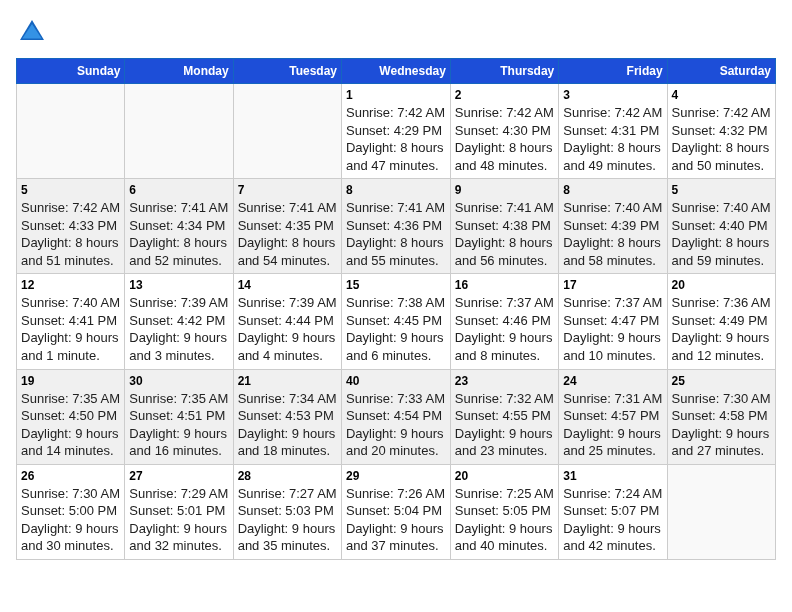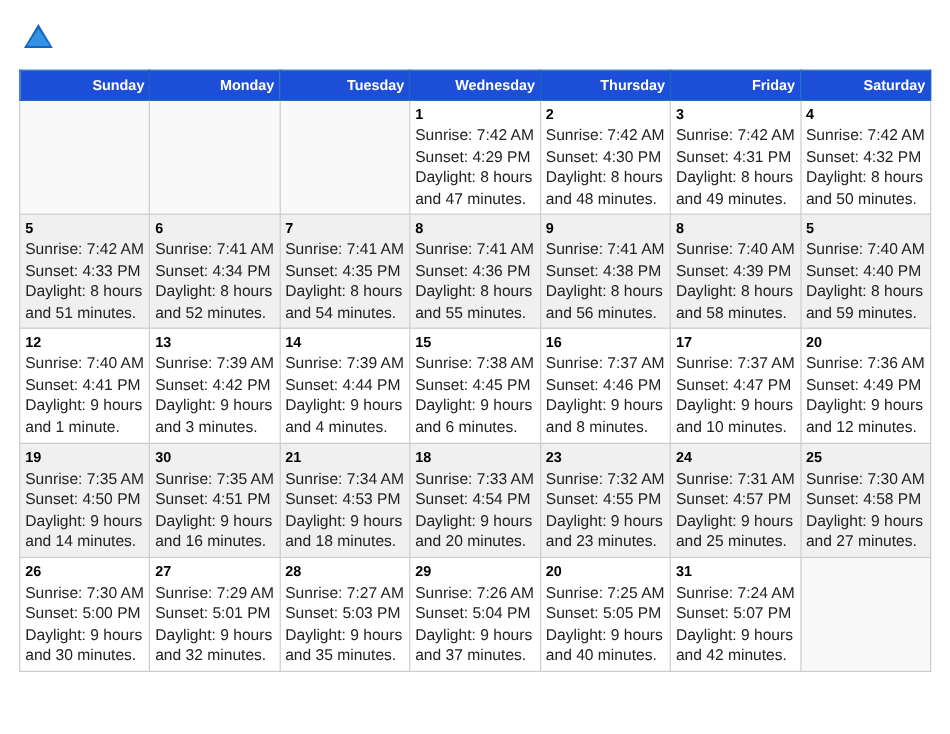--- a/index.html
+++ b/index.html
@@ -203,21 +203,21 @@
         </td>
         <td>
           <div class="day-num">30</div>
           <div class="day-info">Sunrise: 7:35 AM<br>Sunset: 4:51 PM<br>Daylight: 9 hours and 16 minutes.</div>
         </td>
         <td>
           <div class="day-num">21</div>
           <div class="day-info">Sunrise: 7:34 AM<br>Sunset: 4:53 PM<br>Daylight: 9 hours and 18 minutes.</div>
         </td>
         <td>
-          <div class="day-num">18</div>
+          <div class="day-num">40</div>
           <div class="day-info">Sunrise: 7:33 AM<br>Sunset: 4:54 PM<br>Daylight: 9 hours and 20 minutes.</div>
         </td>
         <td>
           <div class="day-num">23</div>
           <div class="day-info">Sunrise: 7:32 AM<br>Sunset: 4:55 PM<br>Daylight: 9 hours and 23 minutes.</div>
         </td>
         <td>
           <div class="day-num">24</div>
           <div class="day-info">Sunrise: 7:31 AM<br>Sunset: 4:57 PM<br>Daylight: 9 hours and 25 minutes.</div>
         </td>

